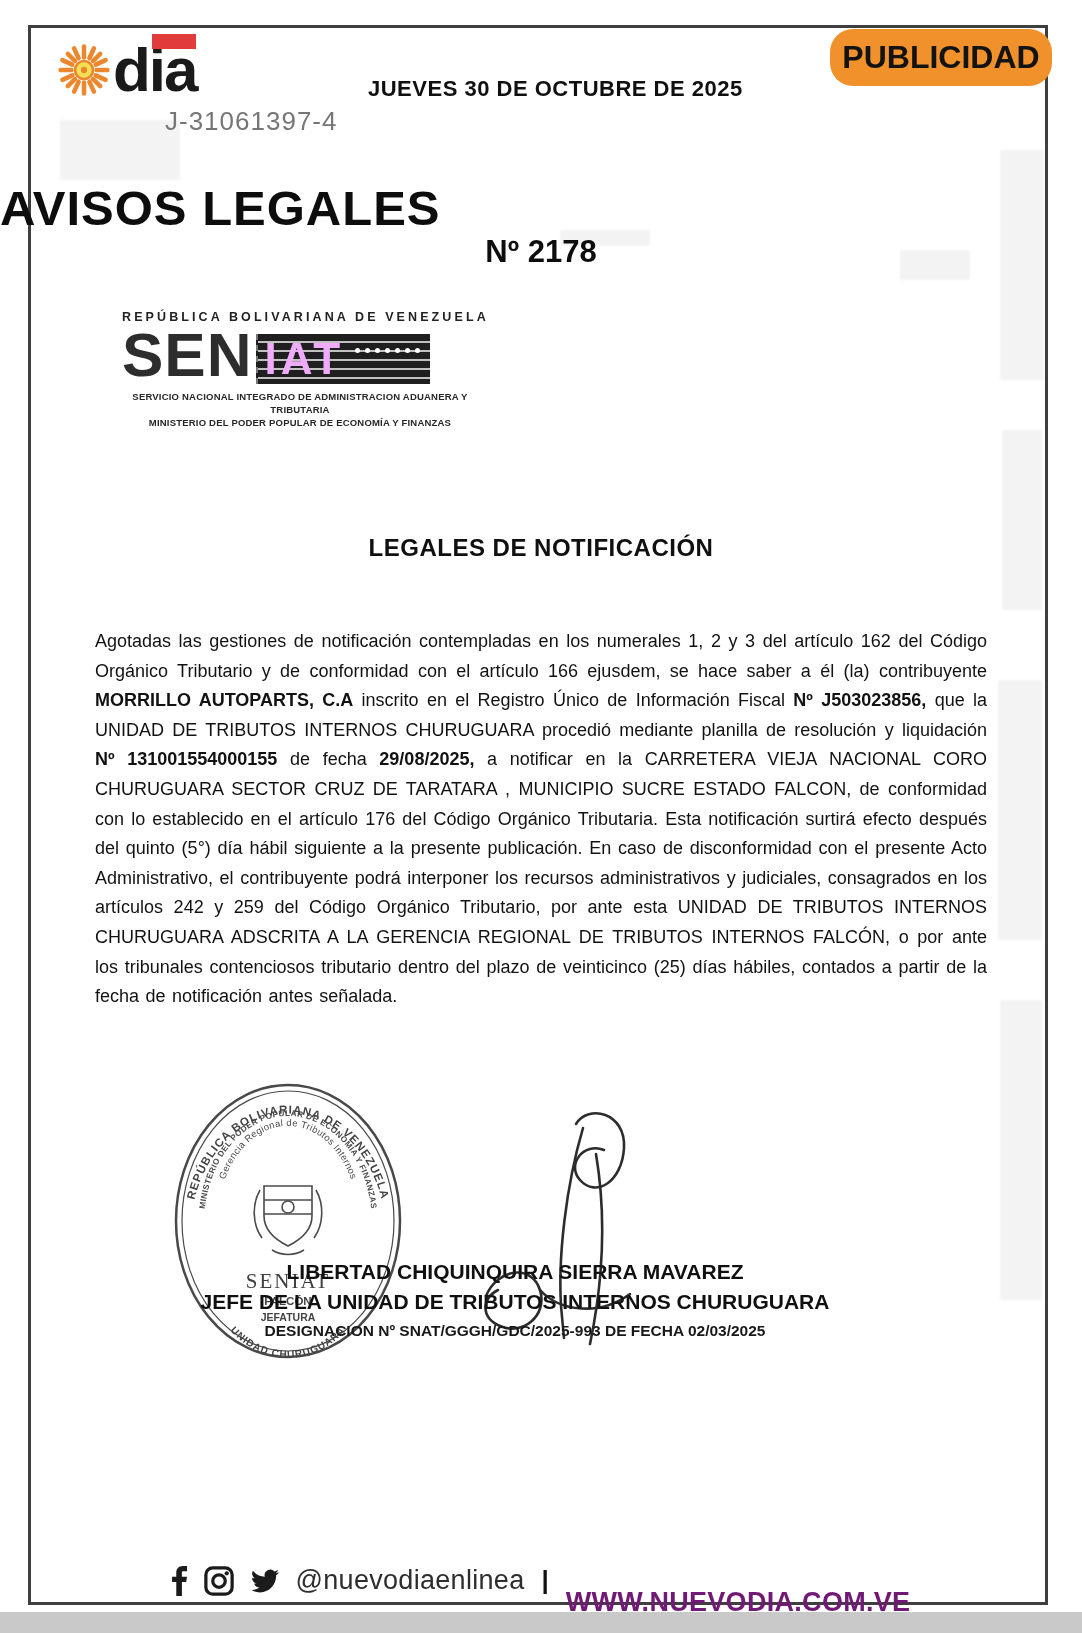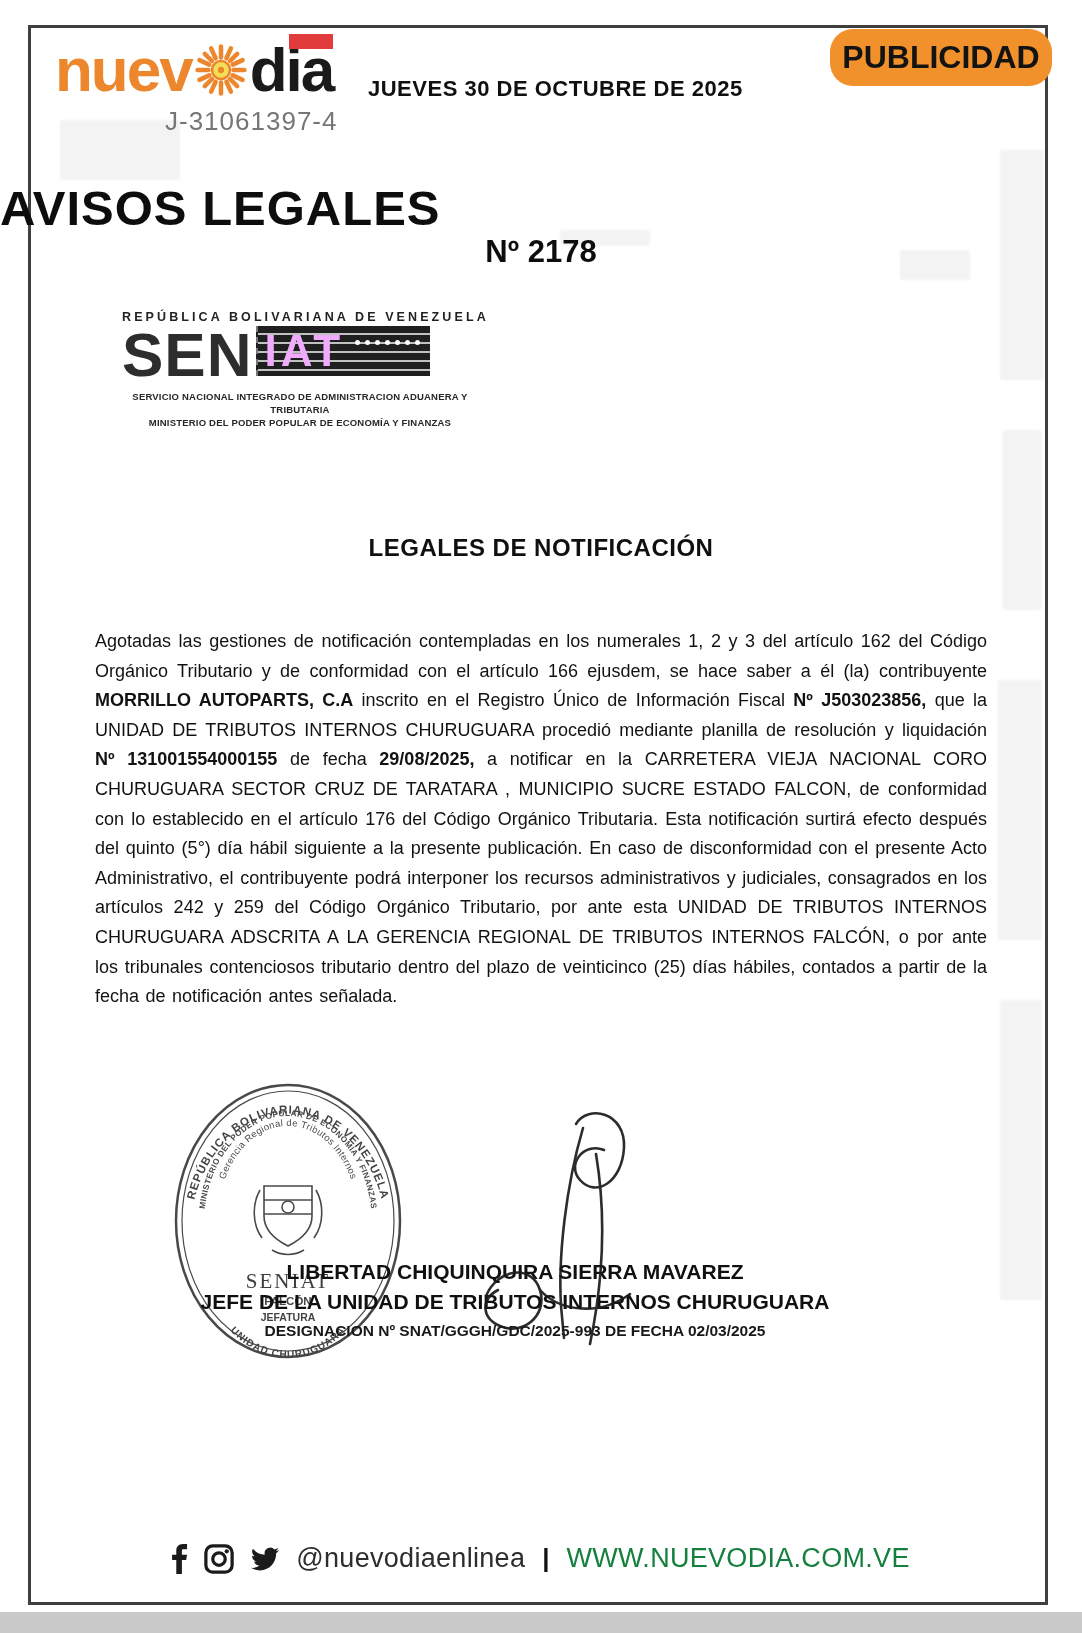--- a/index.html
+++ b/index.html
@@ -24,21 +24,21 @@
 
   
   .main-title{position:absolute;left:0;top:180px;width:1082px;
               font-size:49px;font-weight:800;letter-spacing:1px;color:#0d0d0d;}
   .main-number{position:absolute;left:0;top:234px;width:1082px;text-align:center;
                font-size:31px;font-weight:800;color:#0d0d0d;}
 
   
   .seniat{position:absolute;left:122px;top:310px;width:370px;}
   .seniat-republic{font-size:12.5px;font-weight:700;letter-spacing:3.1px;color:#222;white-space:nowrap;}
-  .seniat-row{display:flex;align-items:flex-start;margin-top:2px;}
+  .seniat-row{display:flex;align-items:flex-end;margin-top:2px;}
   .seniat-sen{font-size:62px;font-weight:700;line-height:58px;letter-spacing:1px;color:#2d2d2d;}
   .seniat-iat-box{position:relative;margin-left:4px;width:172px;height:50px;background:#1f1f1f;
                   border-left:2px dashed #777;display:flex;align-items:center;overflow:hidden;}
   .seniat-iat{position:relative;z-index:2;color:#f0abfc;font-size:44px;font-weight:800;letter-spacing:4px;
               line-height:46px;padding-left:6px;}
   .seniat-stripes{position:absolute;inset:0;z-index:1;
      background:repeating-linear-gradient(180deg,transparent 0 7px,#e9e9e9 7px 9px);opacity:.8;}
   .seniat-dots{position:absolute;z-index:3;right:10px;top:14px;display:flex;gap:5px;}
   .seniat-dots i{width:5px;height:5px;border-radius:50%;background:#fff;display:block;}
   .seniat-small{margin-top:6px;font-size:9.5px;font-weight:700;color:#272727;line-height:13px;
@@ -57,42 +57,41 @@
   .signatory .name{font-size:21px;font-weight:700;color:#101010;}
   .signatory .role{font-size:21px;font-weight:700;color:#101010;margin-top:6px;}
   .signatory .designation{font-size:15.5px;font-weight:700;color:#181818;margin-top:8px;}
 
   
   .footer{position:absolute;left:0;top:1543px;width:1082px;display:flex;align-items:center;
           justify-content:center;gap:15px;}
   .footer svg{display:block;}
   .footer .handle{font-size:27px;color:#2d2d2d;letter-spacing:.3px;}
   .footer .sep{font-size:26px;font-weight:800;color:#111;margin:0 2px;}
-  .footer .site{font-size:27px;font-weight:400;color:#15803d;letter-spacing:.3px;}
+  .footer .site{font-size:27px;font-weight:700;color:#701a75;letter-spacing:.3px;margin-top:44px;}
 
   
   .ghost{position:absolute;background:#8f8f8f;opacity:.10;filter:blur(1px);border-radius:2px;}
 </style>
 </head>
 <body>
 
 <div id="page">
   <div class="frame"></div>
 
   <div class="ghost" style="left:1000px;top:150px;width:44px;height:230px;"></div>
   <div class="ghost" style="left:1002px;top:430px;width:40px;height:180px;"></div>
   <div class="ghost" style="left:998px;top:680px;width:44px;height:260px;"></div>
   <div class="ghost" style="left:1000px;top:1000px;width:42px;height:300px;"></div>
   <div class="ghost" style="left:60px;top:120px;width:120px;height:60px;"></div>
   <div class="ghost" style="left:560px;top:230px;width:90px;height:16px;"></div>
   <div class="ghost" style="left:900px;top:250px;width:70px;height:30px;"></div>
 
   <div class="logo-block">
     <div class="logo-line">
-      <span class="logo-nuev">nuev</span>
       <svg class="logo-sun" viewBox="0 0 60 60">
         <g stroke="#ED872D" stroke-width="5" stroke-linecap="round">
           <line x1="30" y1="4" x2="30" y2="16"></line>
             <line x1="30" y1="44" x2="30" y2="56"></line>
           <line x1="4" y1="30" x2="16" y2="30"></line>
             <line x1="44" y1="30" x2="56" y2="30"></line>
           <line x1="12" y1="12" x2="20" y2="20"></line>
             <line x1="40" y1="40" x2="48" y2="48"></line>
           <line x1="12" y1="48" x2="20" y2="40"></line>
             <line x1="40" y1="20" x2="48" y2="12"></line>

